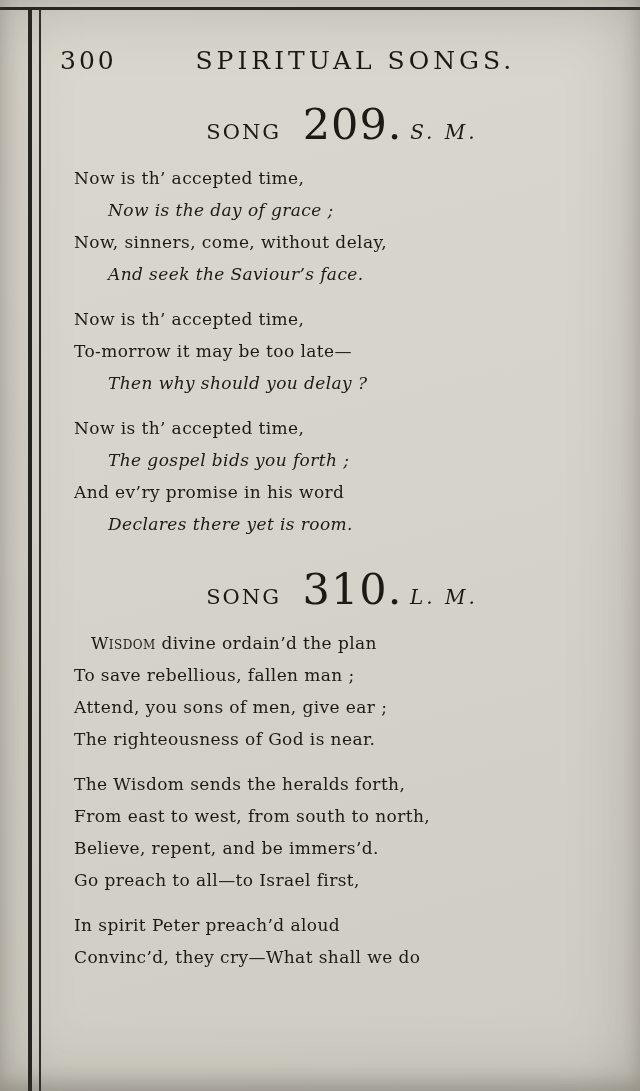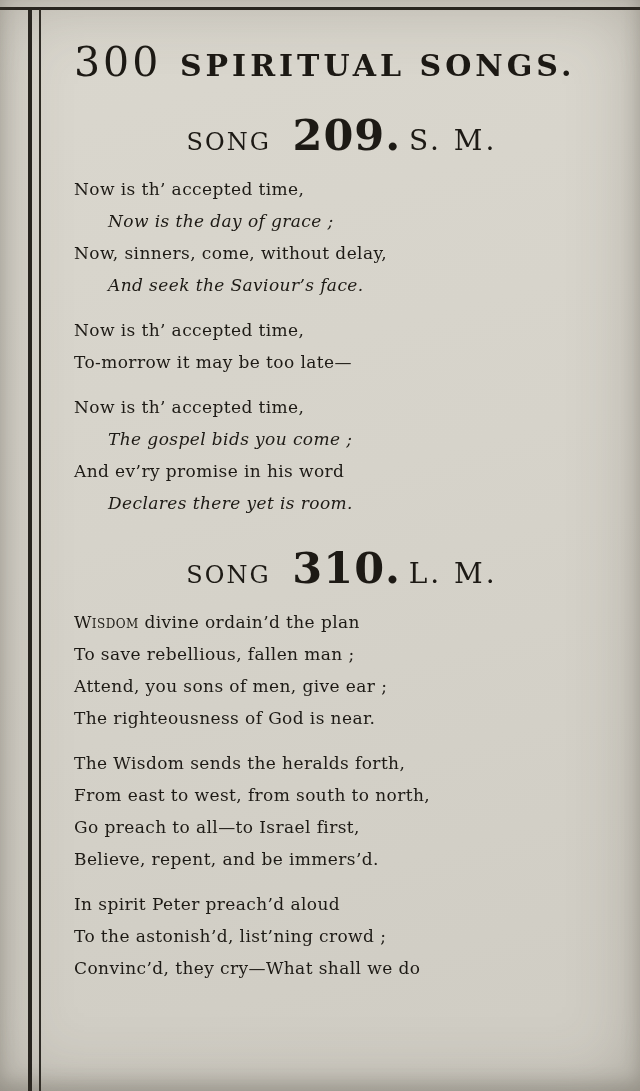--- a/index.html
+++ b/index.html
@@ -60,71 +60,71 @@
     top: 0;
   }
 
   .page-header {
     display: flex;
     align-items: baseline;
     padding-top: 38px;
   }
 
   .page-number {
-    font-size: 41px;
+    font-size: 25px;
     letter-spacing: 3px;
-    margin-left: 14px;
   }
 
   .running-head {
     flex: 1;
     text-align: center;
-    font-size: 30px;
-    font-weight: 700;
+    font-size: 25px;
+    font-weight: 400;
     letter-spacing: 4px;
     padding-right: 30px;
+    margin-top: 8px;
   }
 
   .song-title {
     text-align: center;
     font-weight: 400;
     margin-top: 24px;
     margin-bottom: 13px;
   }
 
   .song-word {
-    font-size: 24px;
+    font-size: 21px;
     letter-spacing: 2px;
   }
 
   .song-num {
     font-size: 43px;
     letter-spacing: 1px;
     margin-left: 14px;
-    font-weight: bold;
   }
 
   .song-meter {
-    font-size: 28px;
+    font-size: 20px;
     letter-spacing: 3px;
+    font-style: italic;
   }
 
   .verse {
     font-size: 17px;
     line-height: 32px;
     letter-spacing: 0.4px;
     margin-bottom: 13px;
     padding-left: 14px;
   }
 
   .line { white-space: nowrap; }
 
   .line.indent { padding-left: 34px; font-style: italic; }
 
-  .lead-smallcaps { font-variant: small-caps; }
+  .lead-smallcaps { font-variant: small-caps; margin-left: 17px; }
 </style>
 </head>
 <body>
 
 <div class="page">
   <div class="rule-top"></div>
   <div class="rule-left-outer"></div>
   <div class="rule-left-inner"></div>
 
   <div class="content">
@@ -144,25 +144,26 @@
       <div class="verse">
         <div class="line">Now is th’ accepted time,</div>
         <div class="line indent">Now is the day of grace ;</div>
         <div class="line">Now, sinners, come, without delay,</div>
         <div class="line indent">And seek the Saviour’s face.</div>
       </div>
 
       <div class="verse">
         <div class="line">Now is th’ accepted time,</div>
         <div class="line">To-morrow it may be too late—</div>
+        <div class="line indent">Then why should you delay ?</div>
       </div>
 
       <div class="verse">
         <div class="line">Now is th’ accepted time,</div>
-        <div class="line indent">The gospel bids you come ;</div>
+        <div class="line indent">The gospel bids you forth ;</div>
         <div class="line">And ev’ry promise in his word</div>
         <div class="line indent">Declares there yet is room.</div>
       </div>
     </section>
 
     <section>
       <h2 class="song-title">
         <span class="song-word">SONG</span>
         <span class="song-num">310.</span>
         <span class="song-meter">L. M.</span>
@@ -171,27 +172,26 @@
       <div class="verse">
         <div class="line"><span class="lead-smallcaps">Wisdom</span> <span>divine ordain’d the plan</span></div>
         <div class="line">To save rebellious, fallen man ;</div>
         <div class="line">Attend, you sons of men, give ear ;</div>
         <div class="line">The righteousness of God is near.</div>
       </div>
 
       <div class="verse">
         <div class="line">The Wisdom sends the heralds forth,</div>
         <div class="line">From east to west, from south to north,</div>
+        <div class="line">Believe, repent, and be immers’d.</div>
         <div class="line">Go preach to all—to Israel first,</div>
-        <div class="line">Believe, repent, and be immers’d.</div>
       </div>
 
       <div class="verse">
         <div class="line">In spirit Peter preach’d aloud</div>
-        <div class="line">To the astonish’d, list’ning crowd ;</div>
         <div class="line">Convinc’d, they cry—What shall we do</div>
       </div>
     </section>
 
   </div>
 
   <div class="vignette"></div>
 </div>
 
 </body></html>

